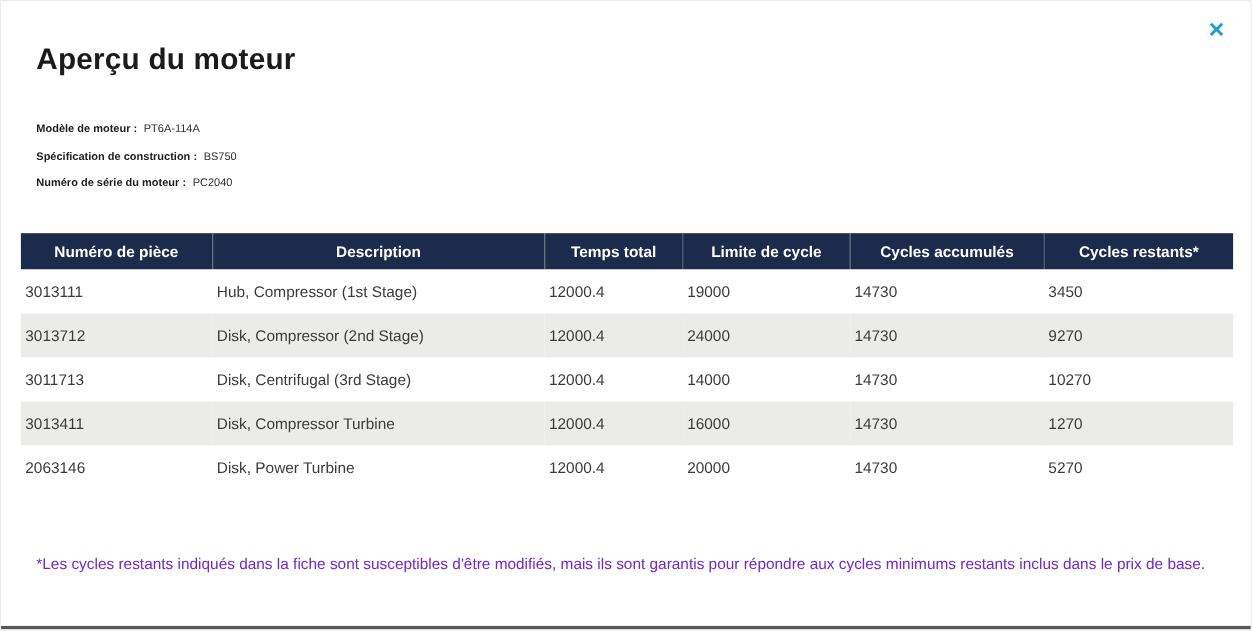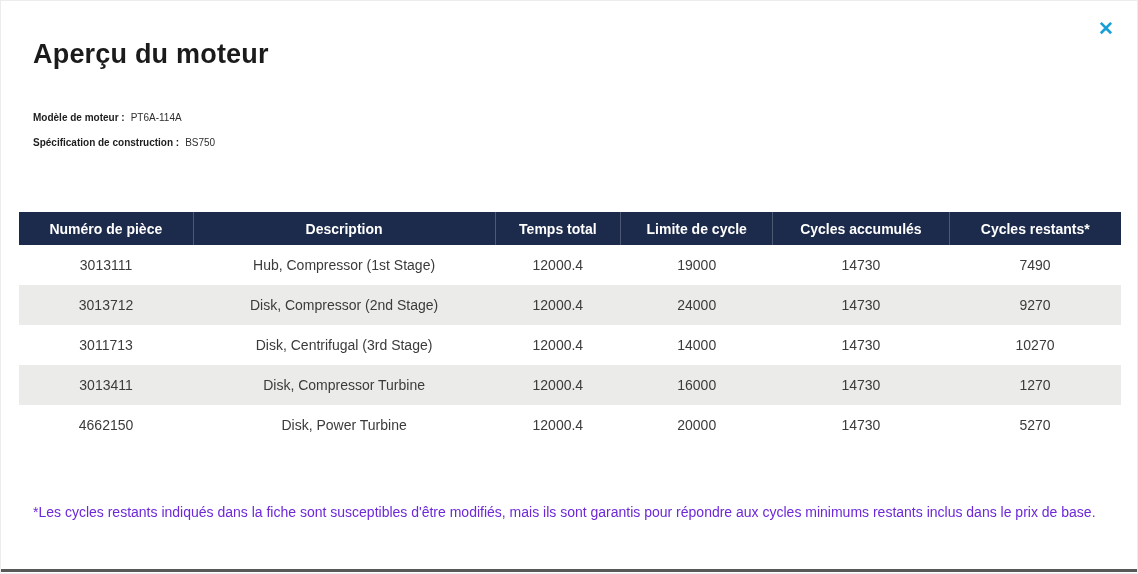--- a/index.html
+++ b/index.html
@@ -70,21 +70,21 @@
     text-align: center;
     vertical-align: middle;
     border-left: 1px solid rgba(255,255,255,0.22);
     padding: 0 2px;
   }
   table.parts-table th:first-child { border-left: none; }
   table.parts-table td {
     font-size: 14px;
     color: #3b3b3b;
     height: 37px;
-    text-align: center;
+    text-align: left;
     vertical-align: middle;
     padding: 12px 4px;
   }
   table.parts-table tbody tr:nth-child(even) td { background: #ebebe9; }
   table.parts-table tbody tr:nth-child(odd) td { background: #ffffff; }
 
   .col-part   { width: 15.8%; }
   .col-desc   { width: 27.4%; }
   .col-time   { width: 11.4%; }
   .col-limit  { width: 13.8%; }
@@ -115,20 +115,23 @@
 <div class="close-btn">✕</div>
 
 <h1 class="page-title">Aperçu du moteur</h1>
 
 <div class="engine-info">
   <div class="info-line">
     <span class="info-label">Modèle de moteur :</span><span class="info-value">PT6A-114A</span>
   </div>
   <div class="info-line">
     <span class="info-label">Spécification de construction :</span><span class="info-value">BS750</span>
+  </div>
+  <div class="info-line">
+    <span class="info-label">Numéro de série du moteur :</span><span class="info-value">PC2040</span>
   </div>
 </div>
 
 <div class="parts-table-wrap">
   <table class="parts-table">
     <colgroup>
       <col class="col-part">
         <col class="col-desc">
         <col class="col-time">
       <col class="col-limit">
@@ -145,21 +148,21 @@
           <th>Cycles restants*</th>
         </tr>
     </thead>
     <tbody id="parts-body">
         <tr>
           <td>3013111</td>
           <td>Hub, Compressor (1st Stage)</td>
           <td>12000.4</td>
           <td>19000</td>
           <td>14730</td>
-          <td>7490</td>
+          <td>3450</td>
         </tr>
         <tr>
           <td>3013712</td>
           <td>Disk, Compressor (2nd Stage)</td>
           <td>12000.4</td>
           <td>24000</td>
           <td>14730</td>
           <td>9270</td>
         </tr>
         <tr>
@@ -172,21 +175,21 @@
         </tr>
         <tr>
           <td>3013411</td>
           <td>Disk, Compressor Turbine</td>
           <td>12000.4</td>
           <td>16000</td>
           <td>14730</td>
           <td>1270</td>
         </tr>
         <tr>
-          <td>4662150</td>
+          <td>2063146</td>
           <td>Disk, Power Turbine</td>
           <td>12000.4</td>
           <td>20000</td>
           <td>14730</td>
           <td>5270</td>
         </tr>
       </tbody>
   </table>
 </div>
 

